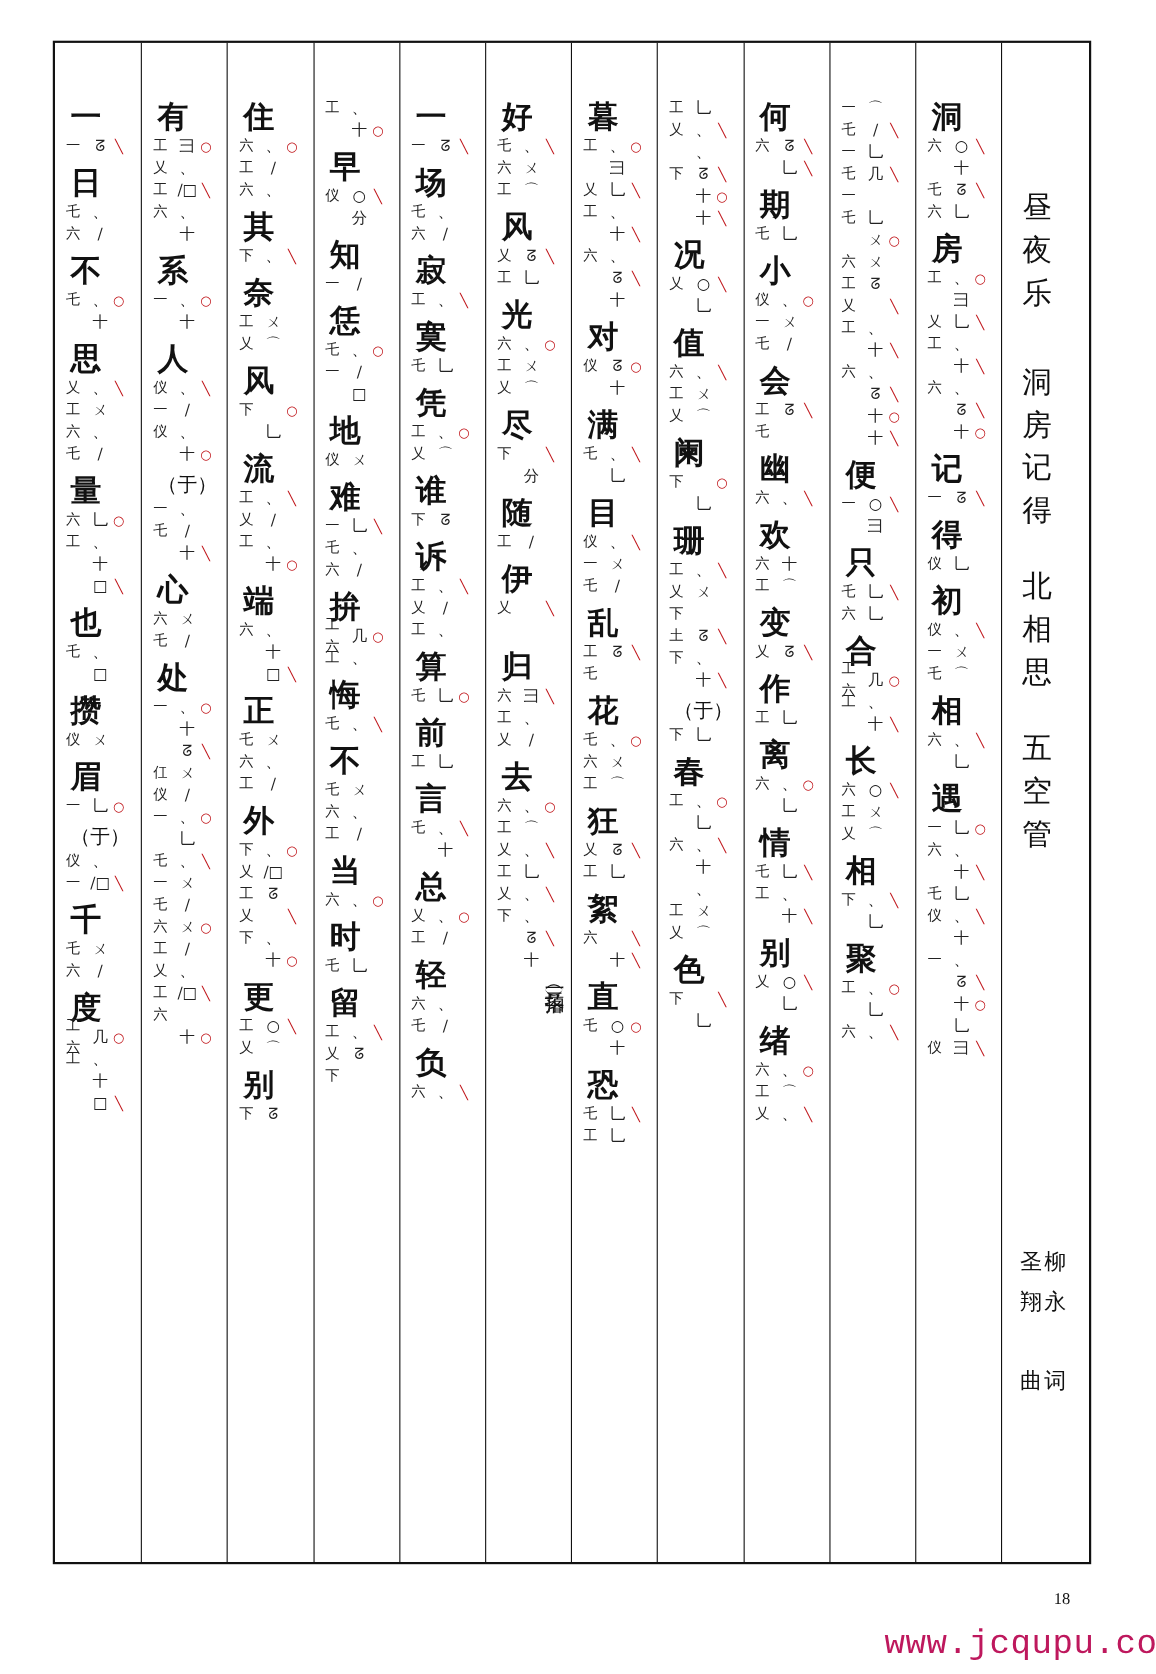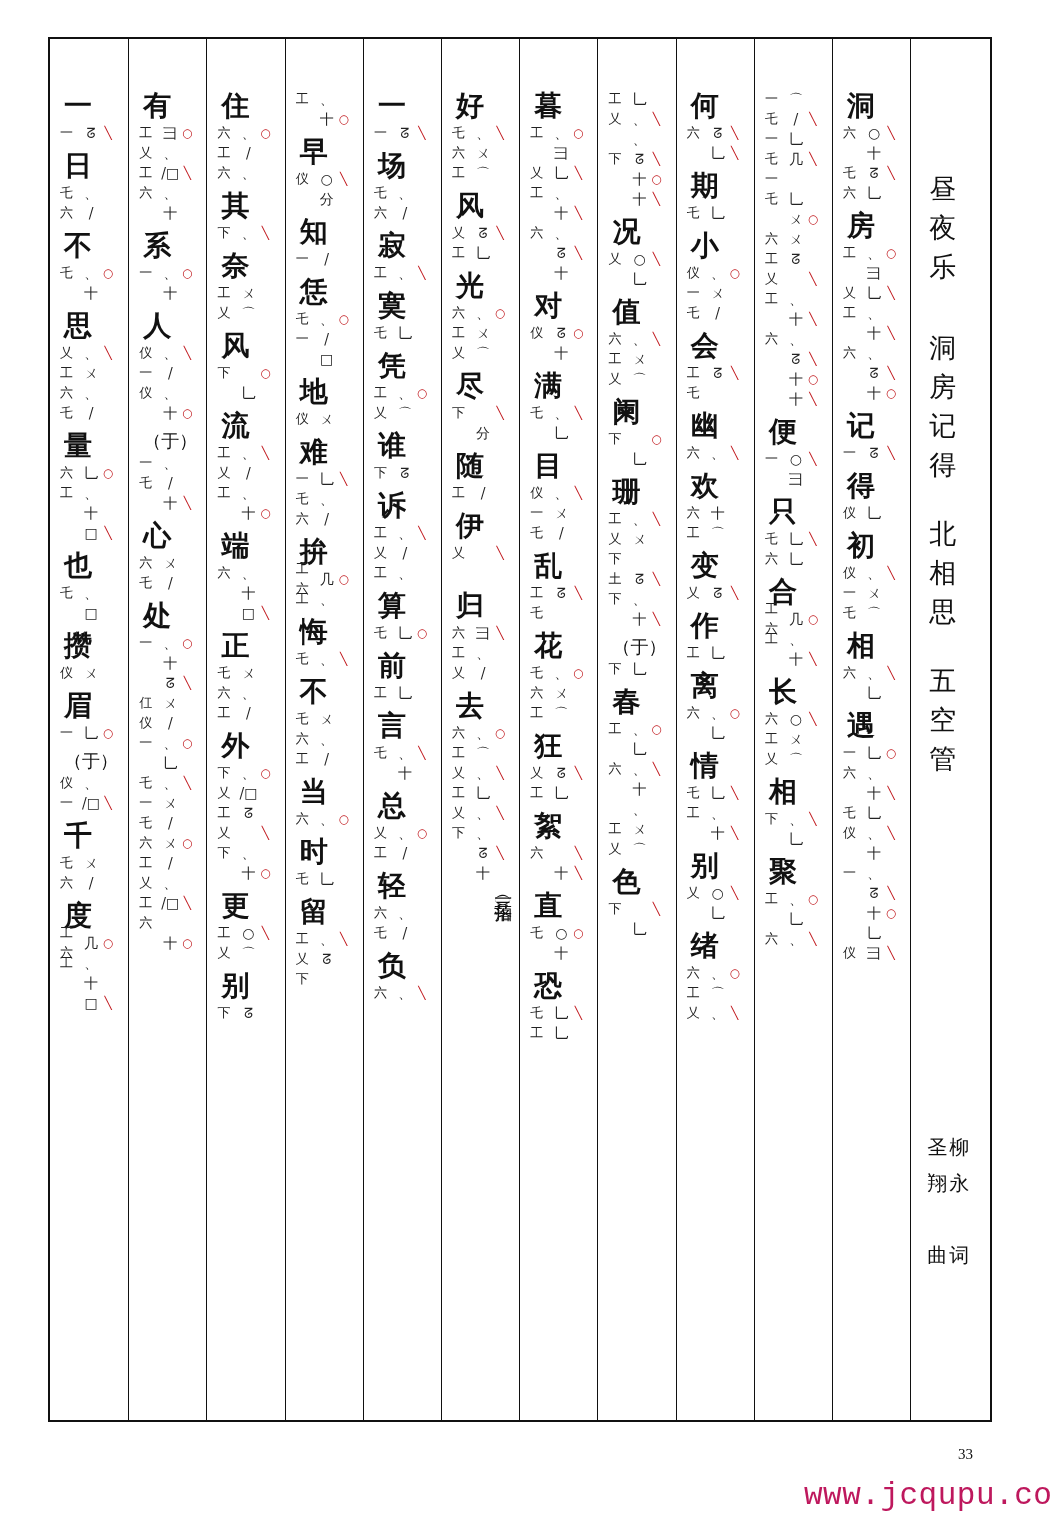--- a/index.html
+++ b/index.html
@@ -1883,14 +1883,14 @@
           <div class="note">
             <span class="pitch"></span>
             <span class="orn">□</span>
             <span class="beat dot">╲</span>
           </div>
         </div>
       </div>
     </div>
   </div>
 
-<div class="page-num">33</div>
+<div class="page-num">18</div>
 <div class="watermark">www.jcqupu.com</div>
 
 </body></html>

